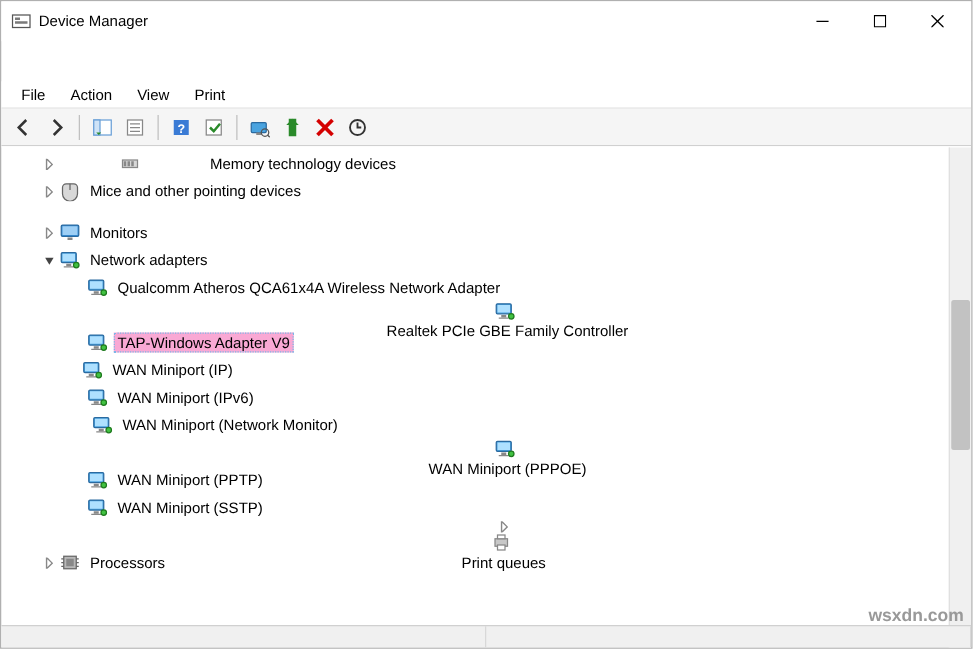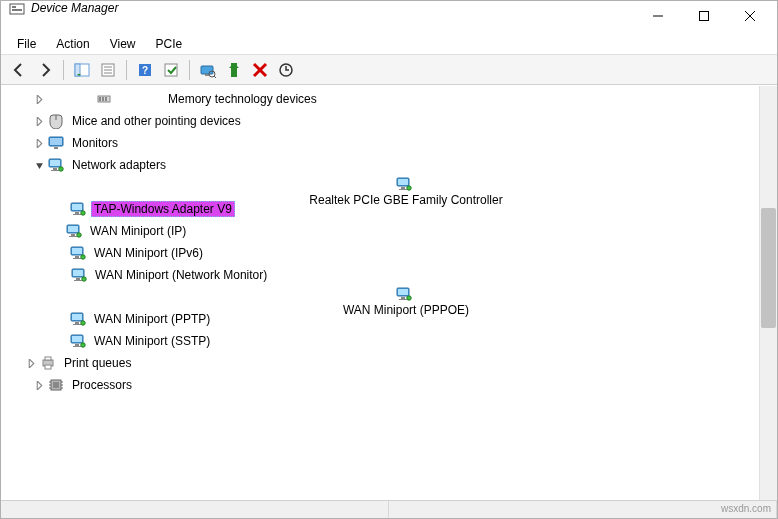--- a/index.html
+++ b/index.html
@@ -11,36 +11,37 @@
     width: 778px;
     height: 519px;
     overflow: hidden;
     border: 1px solid #b0b0b0;
     position: relative;
   }
   
   .titlebar {
     height: 32px;
     display: flex;
+    align-items: center;
     padding: 0 4px 0 8px;
     background: #fff;
-    font-style: italic;
   }
   .titlebar .app-icon { width: 16px; height: 16px; margin-right: 6px; }
   .titlebar .title { flex: 1; font-size: 12px; }
   .winbtn { width: 46px; height: 30px; display: flex; align-items: center; justify-content: center; }
   .winbtn svg { width: 10px; height: 10px; }
   
   .menubar {
     height: 22px;
     display: flex;
     align-items: center;
     padding: 0 6px;
     background: #fff;
     border-bottom: 1px solid #e0e0e0;
+    margin-top: 32px;
   }
   .menubar .menu-item { padding: 2px 10px; font-size: 12px; }
   
   .toolbar {
     height: 30px;
     display: flex;
     align-items: center;
     padding: 2px 6px;
     gap: 2px;
     background: #f5f5f5;
@@ -87,39 +88,40 @@
   }
   .expander {
     width: 16px; height: 16px;
     display: flex; align-items: center; justify-content: center;
     color: #606060;
   }
   .expander svg { width: 9px; height: 9px; }
   .dev-icon { width: 18px; height: 18px; margin-right: 4px; display:flex; align-items:center; justify-content:center;}
   .node .label { padding: 1px 3px; }
   .selected .label {
-    background: #d946ef;
+    background: #f9a8d4;
     border: 1px dotted #7ab7e8;
     padding: 0 2px;
   }
   
   .statusbar {
     position: absolute;
     left: 0; right: 0; bottom: 0;
     height: 18px;
     background: #f0f0f0;
     border-top: 1px solid #d0d0d0;
     display: flex;
   }
   .statusbar .cell { flex:1; border-right: 1px solid #d8d8d8; }
   .watermark {
     position: absolute;
-    right: 6px; bottom: 4px;
-    font-size: 10px;
+    right: 6px; bottom: 18px;
+    font-size: 14px;
     color: #999;
+    font-weight: bold;
   }
 </style>
 </head>
 <body>
 
 <div class="titlebar">
   <span class="app-icon">
     <svg viewBox="0 0 16 16">
         <rect x="1" y="3" width="14" height="10" fill="#fff" stroke="#555"></rect>
         <rect x="3" y="5" width="4" height="2" fill="#7a7a7a"></rect>
@@ -142,21 +144,21 @@
         <line x1="0" y1="0" x2="10" y2="10" stroke="#000"></line>
         <line x1="10" y1="0" x2="0" y2="10" stroke="#000"></line>
       </svg>
   </div>
 </div>
 
 <div class="menubar">
   <span class="menu-item">File</span>
   <span class="menu-item">Action</span>
   <span class="menu-item">View</span>
-  <span class="menu-item">PCIe</span>
+  <span class="menu-item">Print</span>
 </div>
 
 <div class="toolbar">
   <div class="tbtn">
     <svg width="16" height="16" viewBox="0 0 16 16">
         <path d="M10 2 L4 8 L10 14" fill="none" stroke="#333" stroke-width="2"></path>
       </svg>
   </div>
   <div class="tbtn">
     <svg width="16" height="16" viewBox="0 0 16 16">
@@ -246,21 +248,21 @@
           </svg>
         </span>
         <span class="dev-icon">
           <svg width="16" height="16" viewBox="0 0 16 16">
             <path d="M5 2 h6 a3 3 0 0 1 3 3 v5 a5 5 0 0 1 -12 0 v-5 a3 3 0 0 1 3 -3 z" fill="#d8d8d8" stroke="#666"></path>
             <line x1="8" y1="2" x2="8" y2="7" stroke="#666"></line>
           </svg>
         </span>
         <span class="label">Mice and other pointing devices</span>
       </div>
-      <div class="node" style="padding-left: 30px;">
+      <div class="node" style="padding-left: 30px; margin-top: 11px;">
         <span class="expander">
           <svg viewBox="0 0 8 8">
             <path d="M2 0 L6 4 L2 8 z" fill="none" stroke="#888" stroke-width="1"></path>
           </svg>
         </span>
         <span class="dev-icon">
           <svg width="16" height="16" viewBox="0 0 16 16">
             <rect x="1" y="2" width="14" height="9" rx="1" fill="#3a90d8" stroke="#2a6aa0"></rect>
             <rect x="2" y="3" width="12" height="7" fill="#9ecff5"></rect>
             <rect x="6" y="12" width="4" height="2" fill="#888"></rect>
@@ -278,20 +280,33 @@
           <svg width="16" height="16" viewBox="0 0 16 16">
             <rect x="1" y="2" width="12" height="8" rx="1" fill="#4aa3df" stroke="#2a6aa0"></rect>
             <rect x="2" y="3" width="10" height="6" fill="#aee0ff"></rect>
             <rect x="5" y="11" width="4" height="2" fill="#888"></rect>
             <rect x="3" y="13" width="8" height="1" fill="#888"></rect>
             <circle cx="13" cy="12" r="2.2" fill="#41c241" stroke="#1f7a1f"></circle>
           </svg>
         </span>
         <span class="label">Network adapters</span>
       </div>
+      <div class="node" style="padding-left: 52px;">
+        <span class="expander"></span>
+        <span class="dev-icon">
+          <svg width="16" height="16" viewBox="0 0 16 16">
+            <rect x="1" y="2" width="12" height="8" rx="1" fill="#4aa3df" stroke="#2a6aa0"></rect>
+            <rect x="2" y="3" width="10" height="6" fill="#aee0ff"></rect>
+            <rect x="5" y="11" width="4" height="2" fill="#888"></rect>
+            <rect x="3" y="13" width="8" height="1" fill="#888"></rect>
+            <circle cx="13" cy="12" r="2.2" fill="#41c241" stroke="#1f7a1f"></circle>
+          </svg>
+        </span>
+        <span class="label">Qualcomm Atheros QCA61x4A Wireless Network Adapter</span>
+      </div>
       <div class="node" style="padding-left: 52px; flex-direction: column;">
         <span class="expander"></span>
         <span class="dev-icon">
           <svg width="16" height="16" viewBox="0 0 16 16">
             <rect x="1" y="2" width="12" height="8" rx="1" fill="#4aa3df" stroke="#2a6aa0"></rect>
             <rect x="2" y="3" width="10" height="6" fill="#aee0ff"></rect>
             <rect x="5" y="11" width="4" height="2" fill="#888"></rect>
             <rect x="3" y="13" width="8" height="1" fill="#888"></rect>
             <circle cx="13" cy="12" r="2.2" fill="#41c241" stroke="#1f7a1f"></circle>
           </svg>
@@ -330,21 +345,21 @@
           <svg width="16" height="16" viewBox="0 0 16 16">
             <rect x="1" y="2" width="12" height="8" rx="1" fill="#4aa3df" stroke="#2a6aa0"></rect>
             <rect x="2" y="3" width="10" height="6" fill="#aee0ff"></rect>
             <rect x="5" y="11" width="4" height="2" fill="#888"></rect>
             <rect x="3" y="13" width="8" height="1" fill="#888"></rect>
             <circle cx="13" cy="12" r="2.2" fill="#41c241" stroke="#1f7a1f"></circle>
           </svg>
         </span>
         <span class="label">WAN Miniport (IPv6)</span>
       </div>
-      <div class="node" style="padding-left: 25px; margin-left: 28px;">
+      <div class="node" style="padding-left: 56px;">
         <span class="expander"></span>
         <span class="dev-icon">
           <svg width="16" height="16" viewBox="0 0 16 16">
             <rect x="1" y="2" width="12" height="8" rx="1" fill="#4aa3df" stroke="#2a6aa0"></rect>
             <rect x="2" y="3" width="10" height="6" fill="#aee0ff"></rect>
             <rect x="5" y="11" width="4" height="2" fill="#888"></rect>
             <rect x="3" y="13" width="8" height="1" fill="#888"></rect>
             <circle cx="13" cy="12" r="2.2" fill="#41c241" stroke="#1f7a1f"></circle>
           </svg>
         </span>
@@ -382,21 +397,21 @@
           <svg width="16" height="16" viewBox="0 0 16 16">
             <rect x="1" y="2" width="12" height="8" rx="1" fill="#4aa3df" stroke="#2a6aa0"></rect>
             <rect x="2" y="3" width="10" height="6" fill="#aee0ff"></rect>
             <rect x="5" y="11" width="4" height="2" fill="#888"></rect>
             <rect x="3" y="13" width="8" height="1" fill="#888"></rect>
             <circle cx="13" cy="12" r="2.2" fill="#41c241" stroke="#1f7a1f"></circle>
           </svg>
         </span>
         <span class="label">WAN Miniport (SSTP)</span>
       </div>
-      <div class="node" style="padding-left: 22px;">
+      <div class="node" style="padding-left: 46px; flex-direction: column;">
         <span class="expander">
           <svg viewBox="0 0 8 8">
             <path d="M2 0 L6 4 L2 8 z" fill="none" stroke="#888" stroke-width="1"></path>
           </svg>
         </span>
         <span class="dev-icon">
           <svg width="16" height="16" viewBox="0 0 16 16">
             <rect x="3" y="5" width="10" height="6" fill="#c8c8c8" stroke="#888"></rect>
             <rect x="5" y="2" width="6" height="3" fill="#fff" stroke="#888"></rect>
             <rect x="5" y="10" width="6" height="4" fill="#fff" stroke="#888"></rect>

